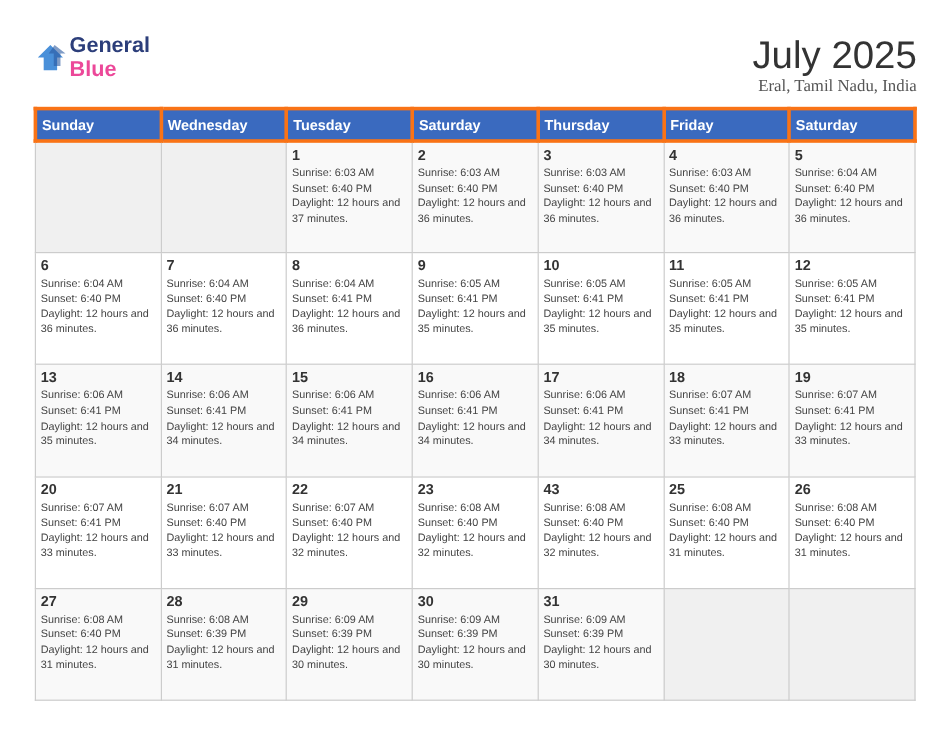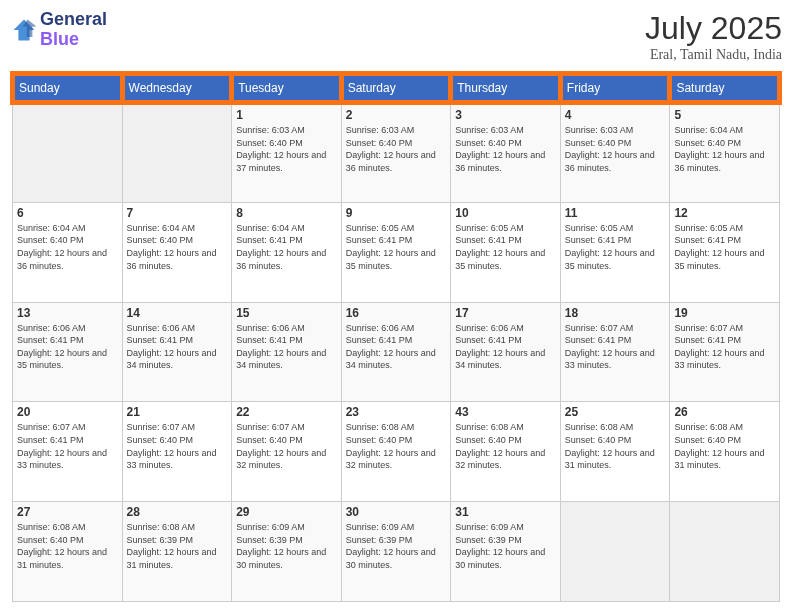--- a/index.html
+++ b/index.html
@@ -6,21 +6,21 @@
     body {
       width: 792px;
       height: 612px;
       font-family: Arial, sans-serif;
       background: #fff;
       overflow: hidden;
     }
     .page {
       width: 792px;
       height: 612px;
-      padding: 10px;
+      padding: 28px;
       display: flex;
       flex-direction: column;
     }
     .header {
       display: flex;
       justify-content: space-between;
       align-items: flex-start;
       margin-bottom: 8px;
     }
     .logo {
@@ -55,24 +55,24 @@
       flex: 1;
       border: 1px solid #ccc;
       border-collapse: collapse;
       width: 100%;
       table-layout: fixed;
     }
     .calendar th {
       background: #3a6abf;
       color: #fff;
       font-size: 12px;
-      font-weight: normal;
+      font-weight: bold;
       padding: 5px 4px;
       text-align: left;
-      border: 5px solid #f97316;
+      border: 3px solid #f97316;
       margin-left: 20px;
     }
     .calendar td {
       border: 1px solid #ccc;
       vertical-align: top;
       padding: 3px 4px;
       font-size: 9.5px;
       color: #333;
       height: 88px;
       background: #fff;
@@ -104,21 +104,21 @@
 
 <div class="page">
   <div class="header">
     <div class="logo">
       <svg class="logo-icon" viewBox="0 0 40 40">
         <polygon points="20,5 35,20 28,20 28,35 12,35 12,20 5,20" fill="#4a90d9"></polygon>
         <polygon points="25,5 38,15 32,15 32,30 24,30 24,15 18,15" fill="#2c5aa0" opacity="0.6"></polygon>
       </svg>
       <div class="logo-text">
         <div>General</div>
-        <div style="color:#8b5cf6">Blue</div>
+        <div style="color:#ec4899">Blue</div>
       </div>
     </div>
     <div class="title-block">
       <div class="month-year">July 2025</div>
       <div class="location">Eral, Tamil Nadu, India</div>
     </div>
   </div>
 
   <table class="calendar">
     <thead>

